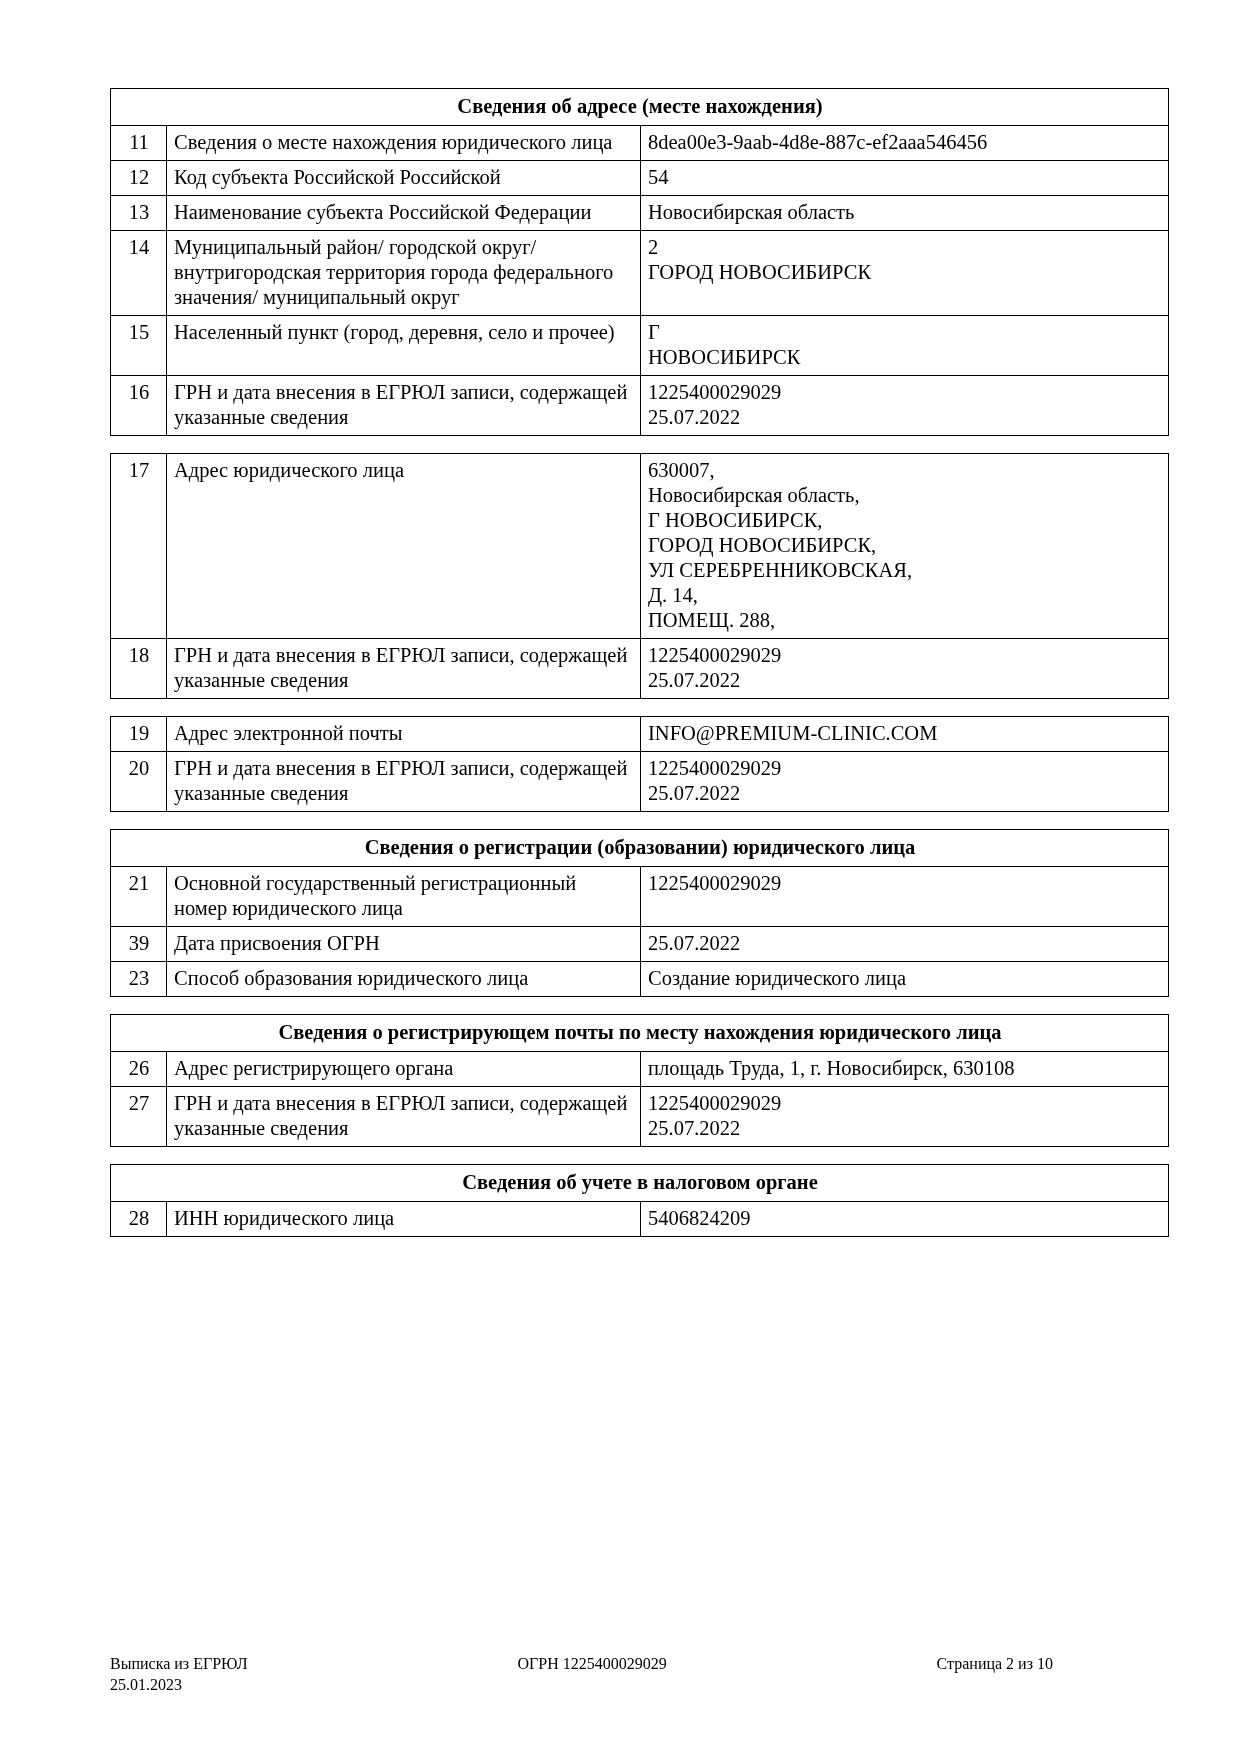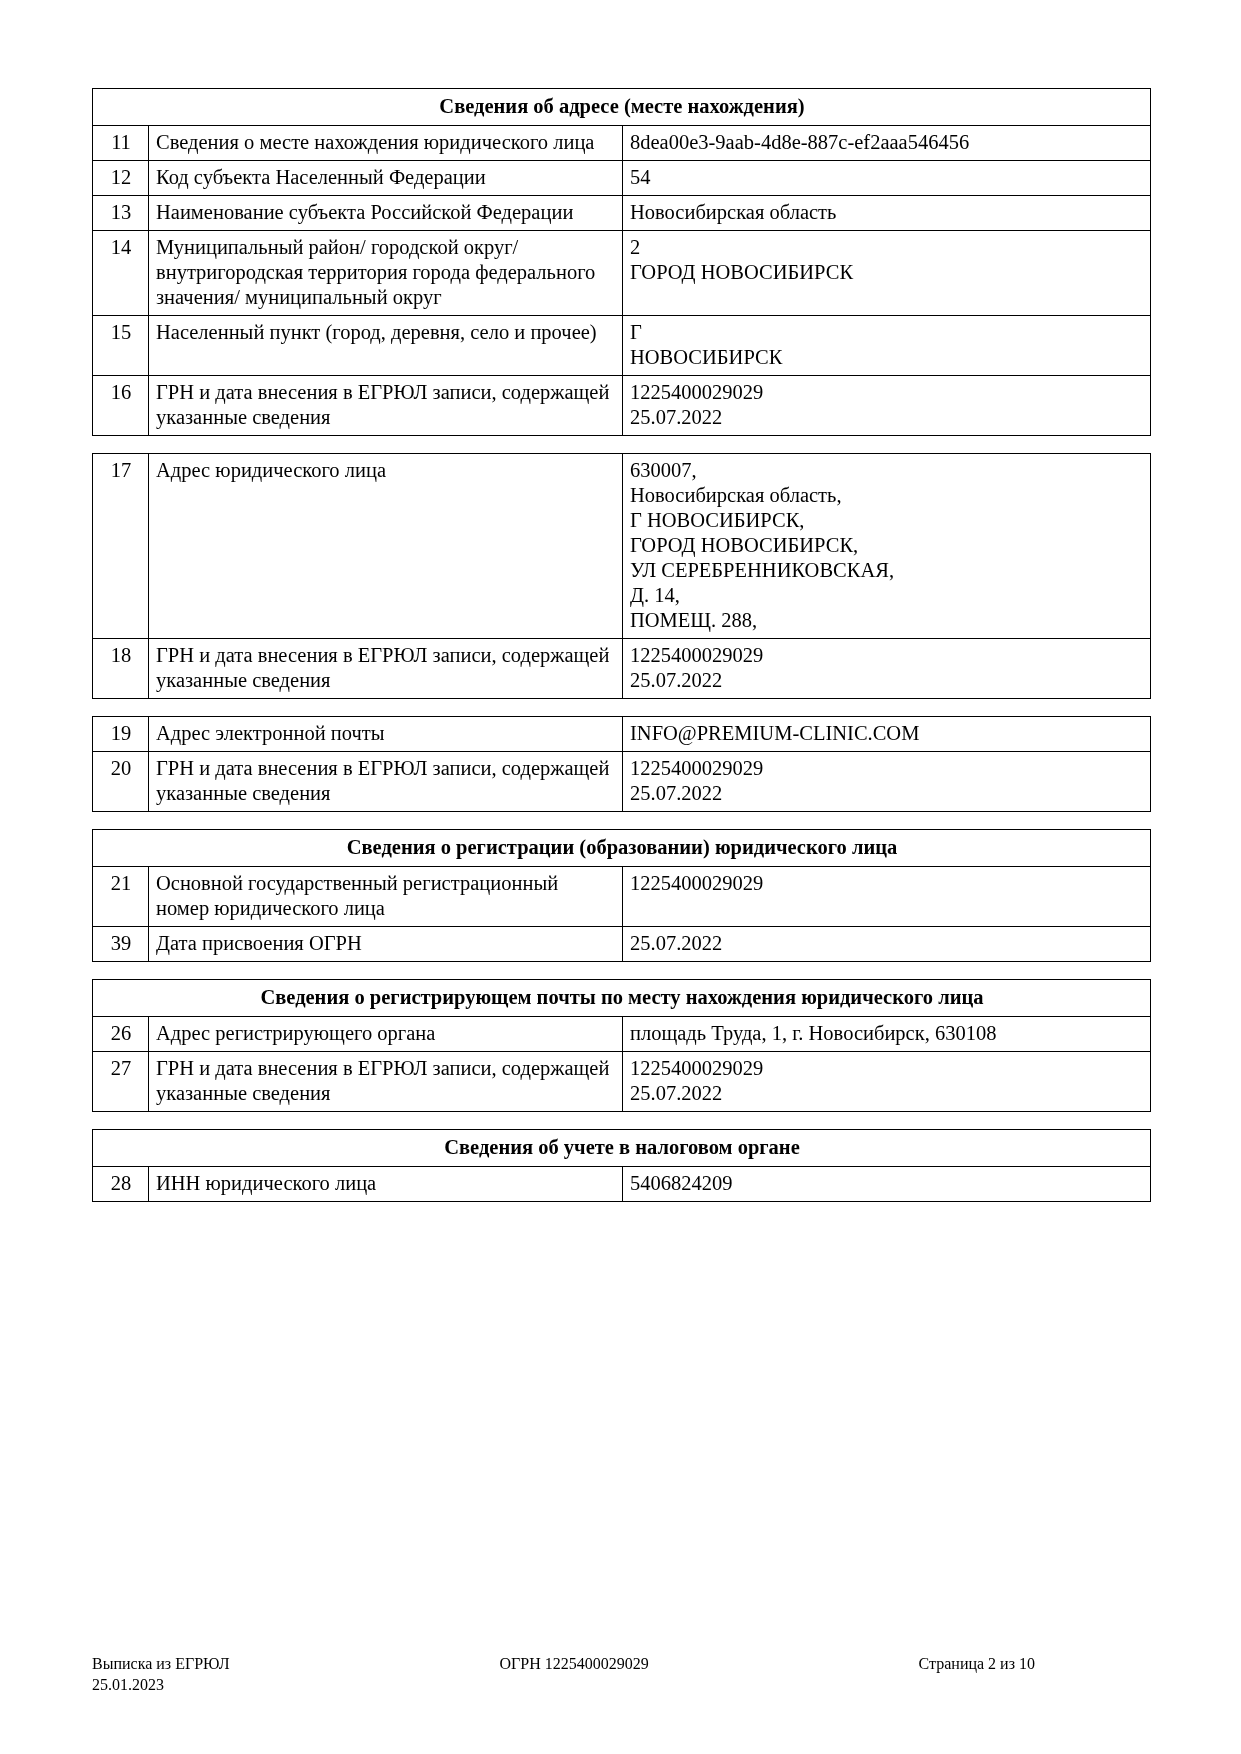--- a/index.html
+++ b/index.html
@@ -13,20 +13,21 @@
     font-family: "Liberation Serif", serif;
     color: #000;
     position: relative;
   }
   .page {
     position: relative;
     width: 1127px;
     height: 1754px;
     box-sizing: border-box;
     padding: 88px 92px 0 92px;
+    margin-left: 18px;
   }
   table.doc {
     border-collapse: collapse;
     width: 1058px;
     table-layout: fixed;
     font-size: 20.5px;
     line-height: 1.22;
   }
   table.doc td {
     border: 1px solid #000;
@@ -91,21 +92,21 @@
       <tr class="section">
         <td colspan="3">Сведения об адресе (месте нахождения)</td>
       </tr>
       <tr>
         <td class="num">11</td>
         <td class="label">Сведения о месте нахождения юридического лица</td>
         <td class="value multiline">8dea00e3-9aab-4d8e-887c-ef2aaa546456</td>
       </tr>
       <tr>
         <td class="num">12</td>
-        <td class="label">Код субъекта Населенный Федерации</td>
+        <td class="label">Код субъекта Российской Российской</td>
         <td class="value multiline">54</td>
       </tr>
       <tr>
         <td class="num">13</td>
         <td class="label">Наименование субъекта Российской Федерации</td>
         <td class="value multiline">Новосибирская область</td>
       </tr>
       <tr>
         <td class="num">14</td>
         <td class="label">Муниципальный район/ городской округ/ внутригородская территория города федерального значения/ муниципальный округ</td>
@@ -173,20 +174,25 @@
       <tr>
         <td class="num">21</td>
         <td class="label">Основной государственный регистрационный номер юридического лица</td>
         <td class="value multiline">1225400029029</td>
       </tr>
       <tr>
         <td class="num">39</td>
         <td class="label">Дата присвоения ОГРН</td>
         <td class="value multiline">25.07.2022</td>
       </tr>
+      <tr>
+        <td class="num">23</td>
+        <td class="label">Способ образования юридического лица</td>
+        <td class="value multiline">Создание юридического лица</td>
+      </tr>
 
       <tr class="spacer">
           <td colspan="3"></td>
         </tr>
 
       <tr class="section">
         <td colspan="3">Сведения о регистрирующем почты по месту нахождения юридического лица</td>
       </tr>
       <tr>
         <td class="num">26</td>

